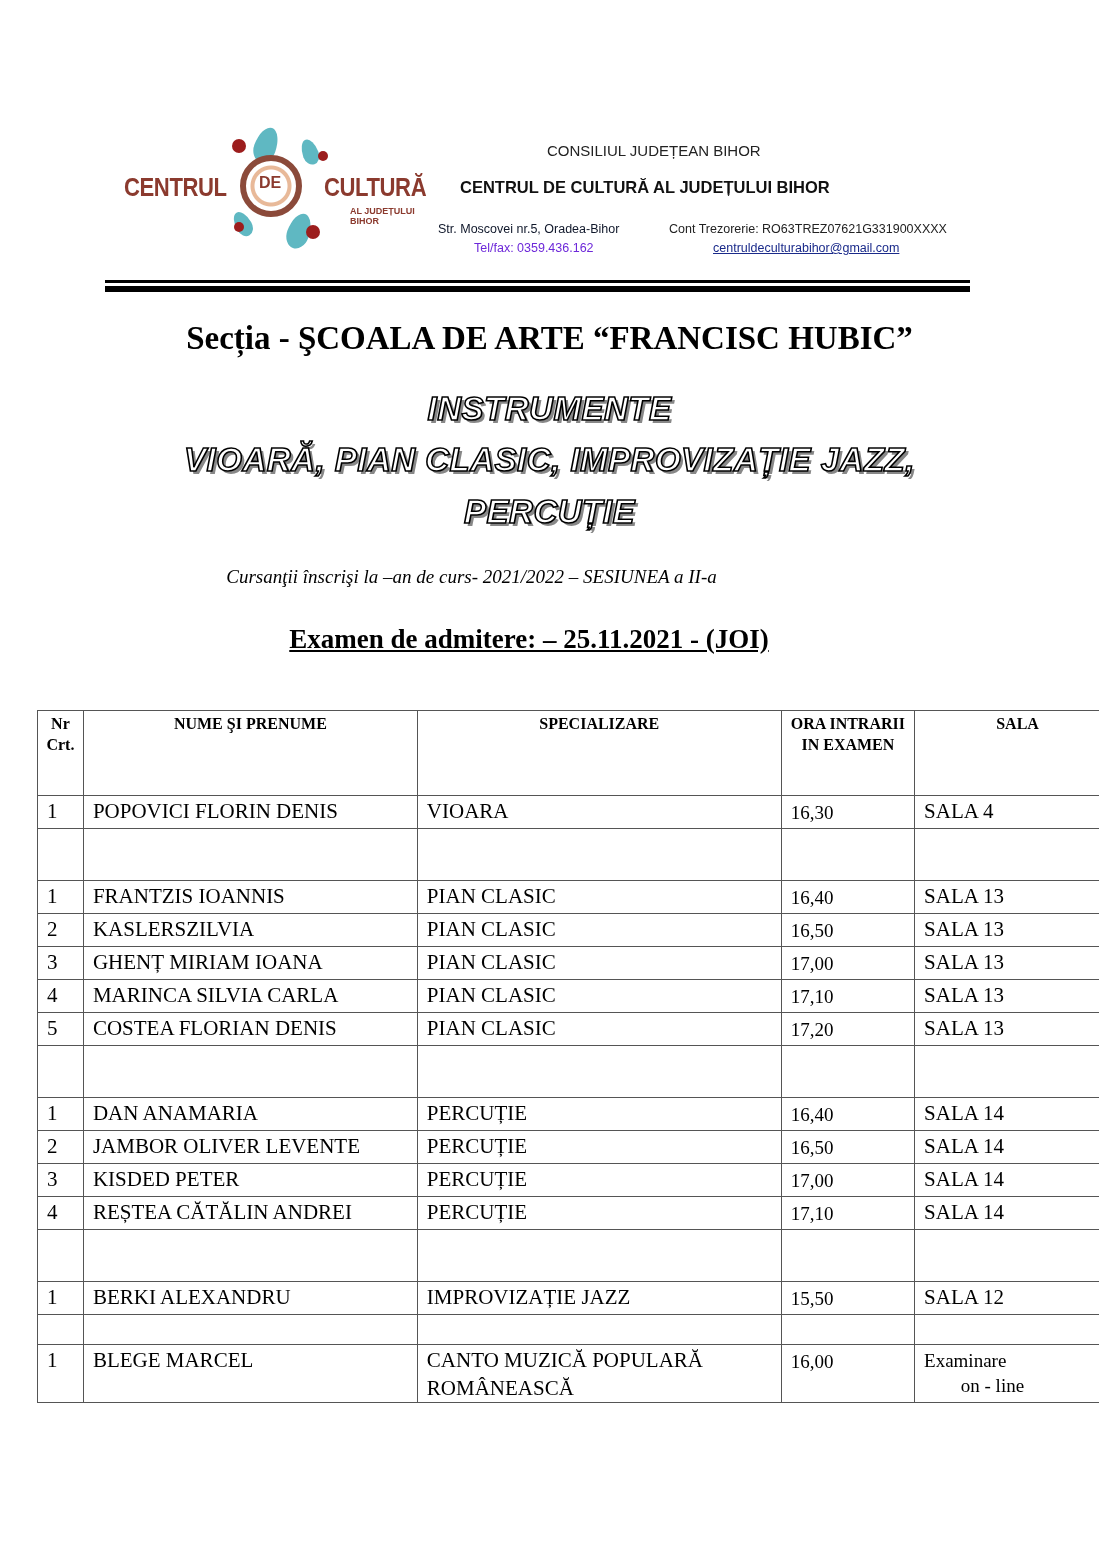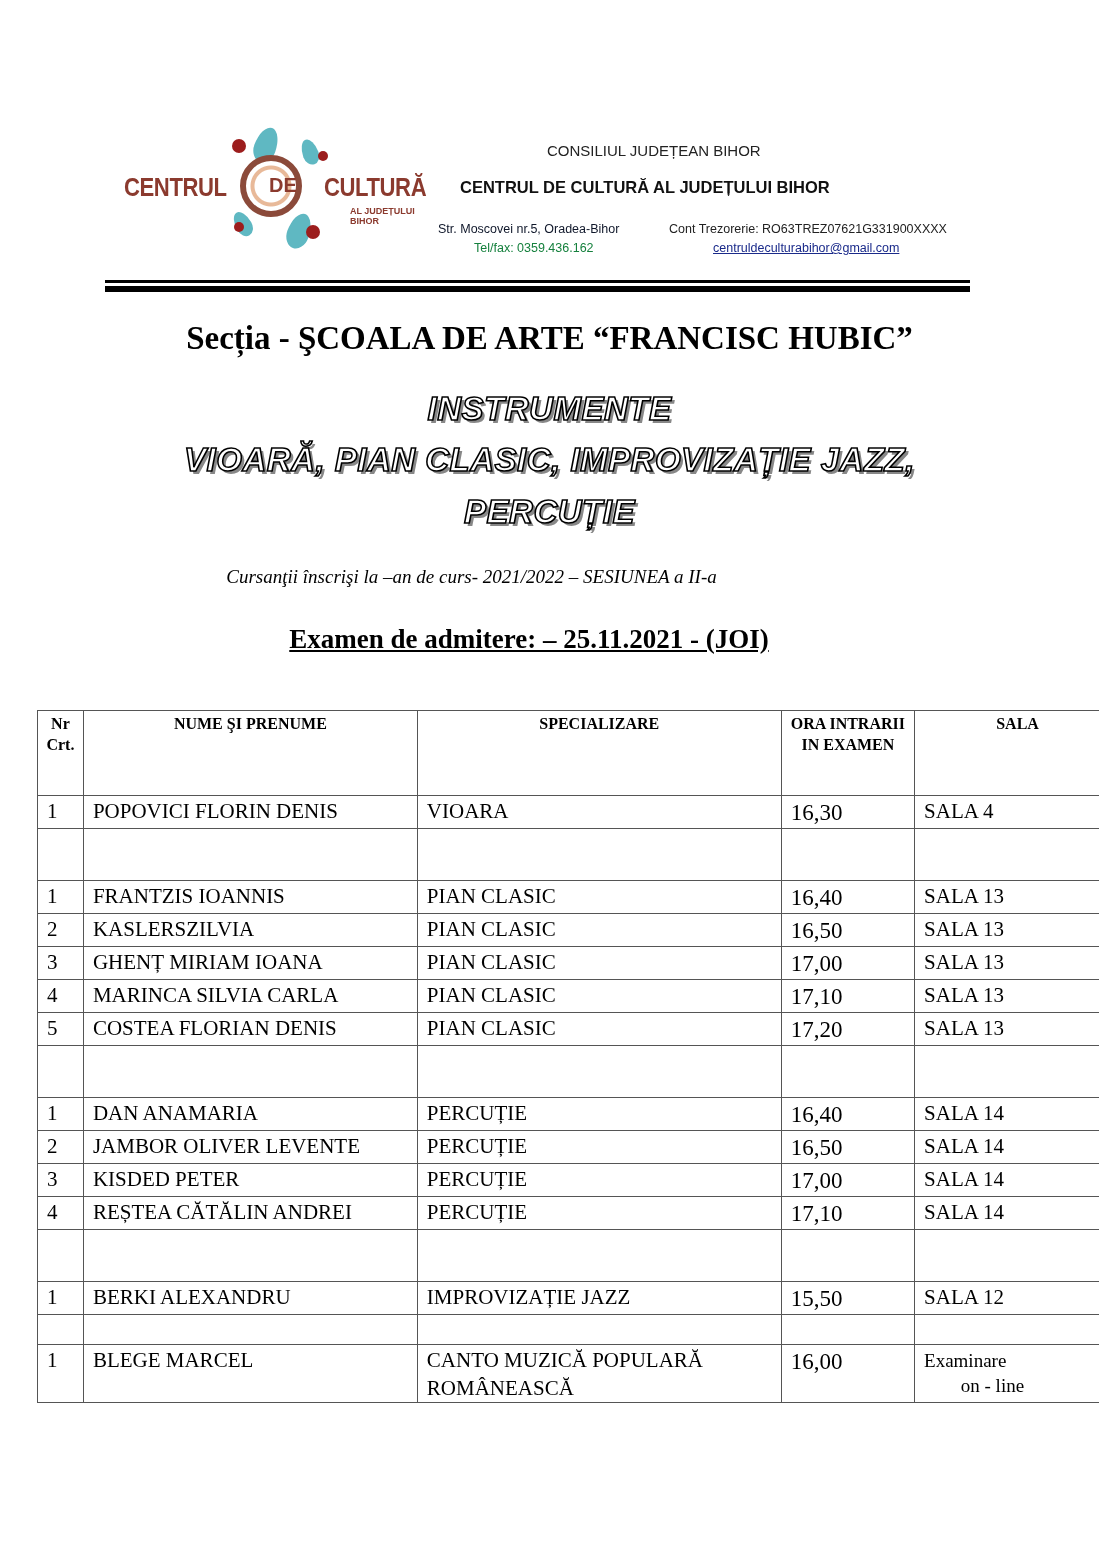--- a/index.html
+++ b/index.html
@@ -5,28 +5,28 @@
   html, body { margin: 0; padding: 0; background: #ffffff; }
   body { width: 1099px; height: 1555px; position: relative; font-family: "Liberation Serif", serif; color: #000; overflow: hidden; }
 
   
   .logo { position: absolute; left: 120px; top: 127px; width: 300px; height: 120px; }
   .logo-text { position: absolute; top: 45px; font-family: "Liberation Sans", sans-serif; font-weight: bold; font-size: 26px; color: #8b3a2e; letter-spacing: -0.5px; transform: scaleX(0.85); transform-origin: left center; }
   .logo-left { left: 4px; }
   .logo-right { left: 204px; }
   .logo-sub { position: absolute; left: 230px; top: 79px; font-family: "Liberation Sans", sans-serif; font-weight: bold; font-size: 9px; color: #8b3a2e; }
   .logo-ring { position: absolute; left: 120px; top: 28px; width: 62px; height: 62px; border-radius: 50%; border: 6px solid #8b4a3a; box-sizing: border-box; background: radial-gradient(circle, #fff 0 16px, #e8b999 17px 20px, #fff 21px); }
-  .logo-de { position: absolute; left: 149px; top: 47px; font-family: "Liberation Sans", sans-serif; font-weight: bold; font-size: 20px; color: #8b3a2e; }
+  .logo-de { position: absolute; left: 139px; top: 47px; font-family: "Liberation Sans", sans-serif; font-weight: bold; font-size: 16px; color: #8b3a2e; }
   .leaf { position: absolute; width: 22px; height: 36px; background: #5fb8c2; border-radius: 50% 50% 50% 50% / 60% 60% 40% 40%; }
   .berry { position: absolute; width: 14px; height: 14px; background: #9c1d1d; border-radius: 50%; }
 
   .org-council { position: absolute; left: 547px; top: 134px; font-family: "Liberation Sans", sans-serif; font-size: 15px; color: #222; margin-top: 8px; }
   .org-name { position: absolute; left: 460px; top: 178px; font-family: "Liberation Sans", sans-serif; font-size: 16.5px; font-weight: bold; color: #111; }
   .org-address { position: absolute; left: 438px; top: 222px; font-family: "Liberation Sans", sans-serif; font-size: 12.5px; color: #0f172a; }
-  .org-tel { position: absolute; left: 474px; top: 241px; font-family: "Liberation Sans", sans-serif; font-size: 12.5px; color: #15803d; }
+  .org-tel { position: absolute; left: 474px; top: 241px; font-family: "Liberation Sans", sans-serif; font-size: 12.5px; color: #6d28d9; }
   .org-account { position: absolute; left: 669px; top: 222px; font-family: "Liberation Sans", sans-serif; font-size: 12.5px; color: #222; }
   .org-email { position: absolute; left: 713px; top: 241px; font-family: "Liberation Sans", sans-serif; font-size: 12.5px; color: #1a2a8a; text-decoration: underline; }
 
   .rule-thin { position: absolute; left: 105px; top: 280px; width: 865px; height: 3px; background: #000; }
   .rule-thick { position: absolute; left: 105px; top: 286px; width: 865px; height: 6px; background: #000; }
 
   .section-title { position: absolute; left: 0; width: 1099px; top: 320px; text-align: center; font-size: 33px; font-weight: bold; }
 
   .instr { position: absolute; left: 0; width: 1099px; text-align: center; font-family: "Liberation Sans", sans-serif; font-weight: bold; font-style: italic; font-size: 33px; color: #fff; -webkit-text-stroke: 1.6px #000; text-shadow: 3px 3px 0 #888; letter-spacing: 0.5px; }
   .instr-1 { top: 390px; }
@@ -41,21 +41,21 @@
   table.roster td, table.roster th { border: 1px solid #555; vertical-align: top; padding: 0 9px; font-size: 21px; line-height: 28px; text-align: left; font-weight: normal; }
   table.roster th { font-weight: bold; font-size: 16px; line-height: 21px; text-align: center; padding-top: 2px; padding-bottom: 0; }
   table.roster th.col-nr { padding: 2px 4px 0; }
   .col-nr { width: 34px; }
   .col-name { width: 294px; }
   .col-spec { width: 322px; }
   .col-time { width: 106px; }
   .col-room { width: 174px; }
   tr.hdr th { height: 82px; }
   tr.data td { height: 28px; padding-top: 1px; }
-  tr.data td.time { font-size: 23px; padding-top: 4px; line-height: 26px; }
+  tr.data td.time { font-size: 19px; padding-top: 4px; line-height: 26px; }
   tr.spacer td { height: 51px; }
   tr.spacer-small td { height: 29px; }
   tr.tall td { height: 50px; }
   td.room-bold { font-weight: bold; font-size: 19px !important; line-height: 25px !important; padding-top: 3px !important; }
 </style>
 </head>
 <body>
 
 <div class="logo">
   <div class="leaf" style="left:135px;top:0px;transform:rotate(20deg);"></div>

